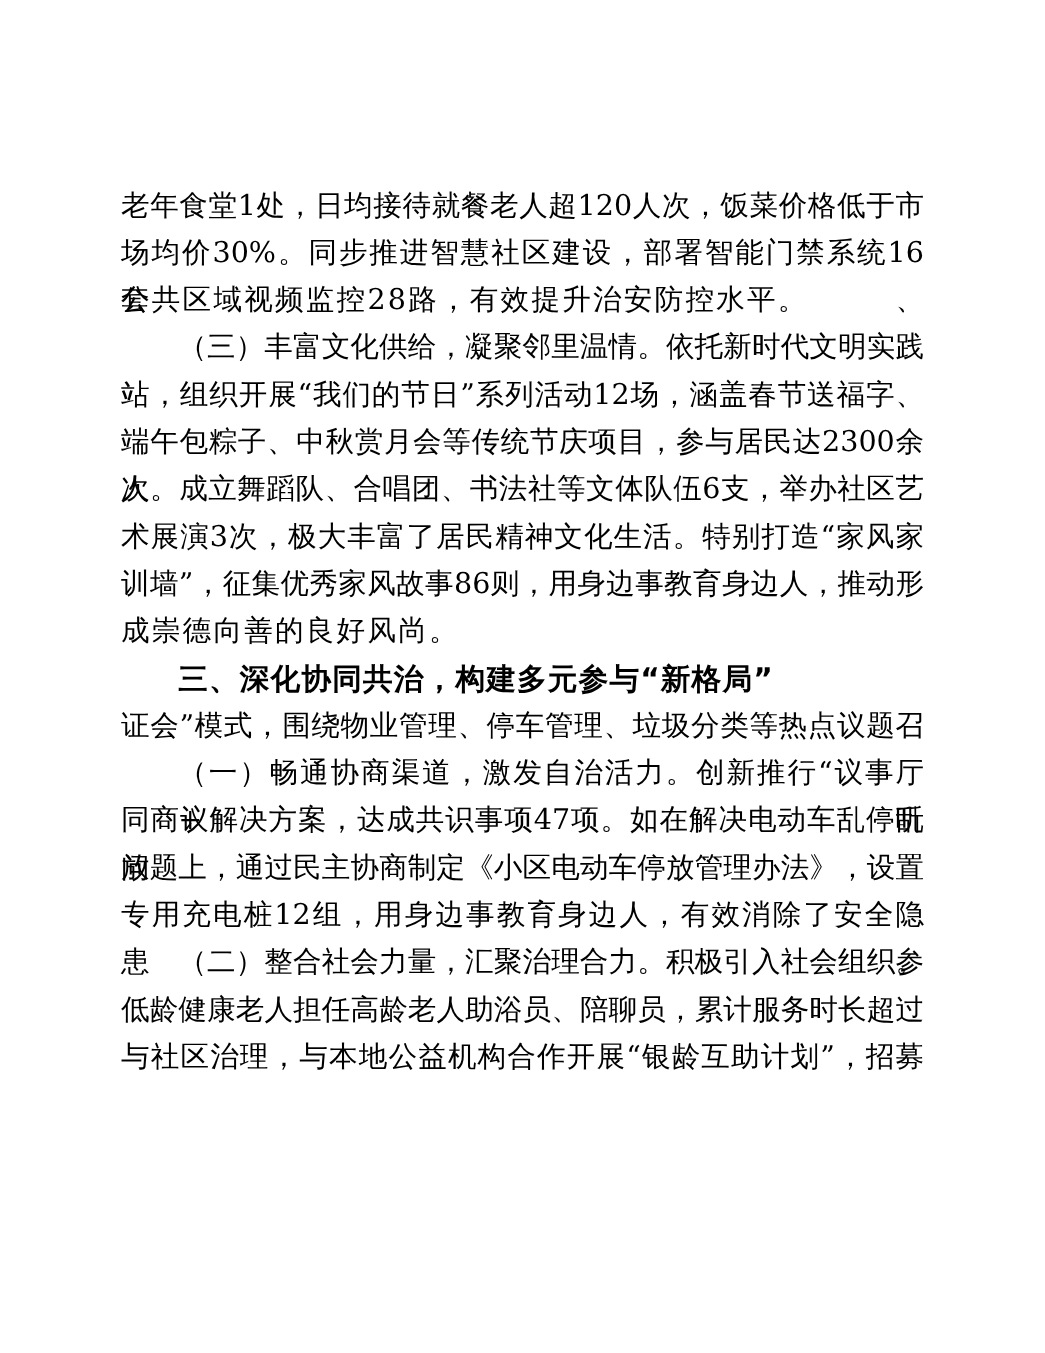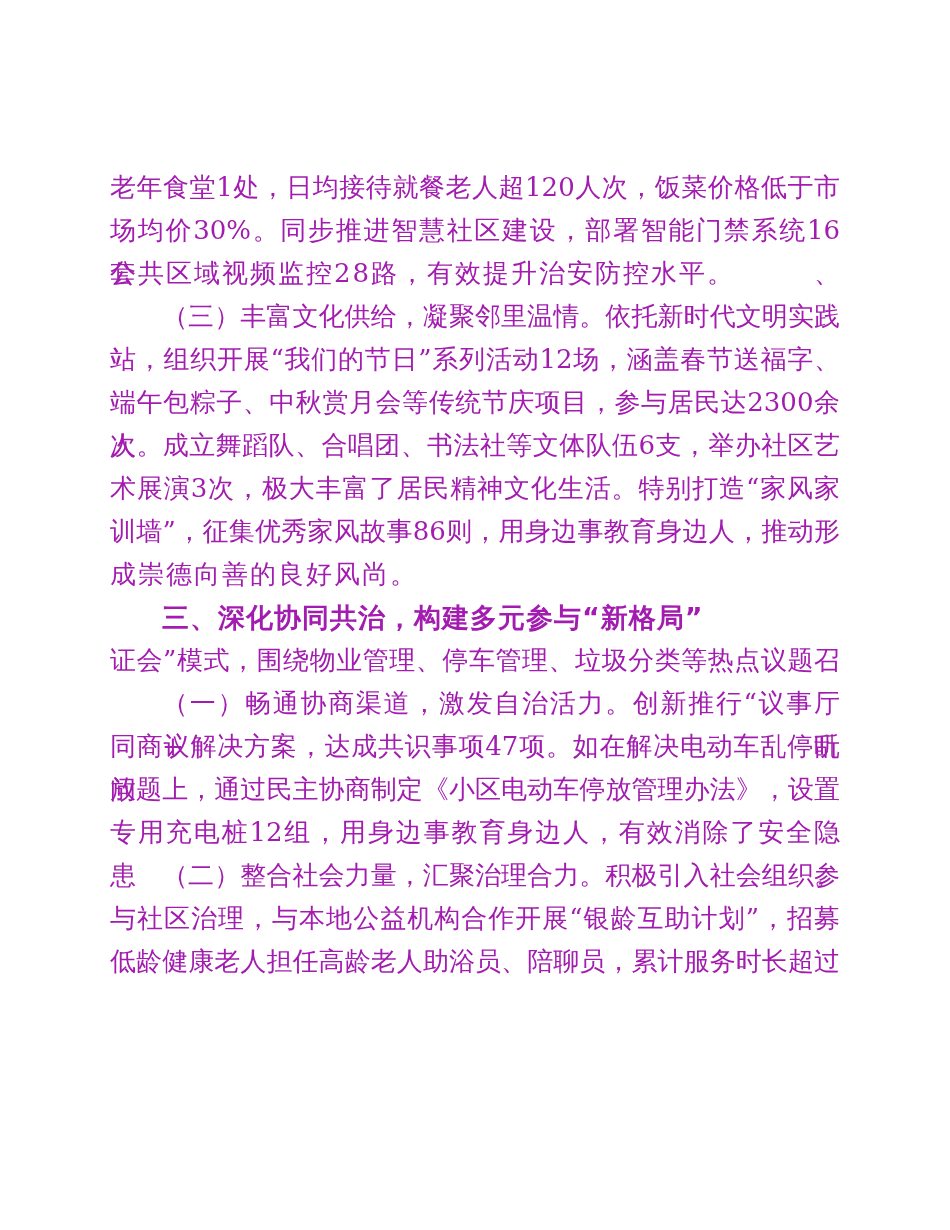--- a/index.html
+++ b/index.html
@@ -19,21 +19,21 @@
   .textblock {
     position: absolute;
     left: 110px;
     top: 166px;
     width: 730px;
   }
   .line {
     font-size: 26px;
     line-height: 43px;
     height: 43px;
-    color: #a21caf;
+    color: #000000;
     letter-spacing: 0px;
     white-space: normal;
     overflow: visible;
   }
   
   .just {
     text-align: justify;
     text-align-last: justify;
     text-justify: inter-character;
   }
@@ -76,17 +76,17 @@
 
     <div class="line heading indent">三、深化协同共治，构建多元参与“新格局”</div>
 
     <div class="line just">证会”模式，围绕物业管理、停车管理、垃圾分类等热点议题召</div>
     <div class="line just indent">（一）畅通协商渠道，激发自治活力。创新推行“议事厅+听</div>
     <div class="line just">同商议解决方案，达成共识事项47项。如在解决电动车乱停乱放</div>
     <div class="line just">问题上，通过民主协商制定《小区电动车停放管理办法》，设置</div>
     <div class="line just">专用充电桩12组，用身边事教育身边人，有效消除了安全隐患。</div>
 
     <div class="line just indent">（二）整合社会力量，汇聚治理合力。积极引入社会组织参</div>
+    <div class="line just">低龄健康老人担任高龄老人助浴员、陪聊员，累计服务时长超过</div>
     <div class="line just">与社区治理，与本地公益机构合作开展“银龄互助计划”，招募</div>
-    <div class="line just">低龄健康老人担任高龄老人助浴员、陪聊员，累计服务时长超过</div>
 
   </div>
 </div>
 
 </body></html>

